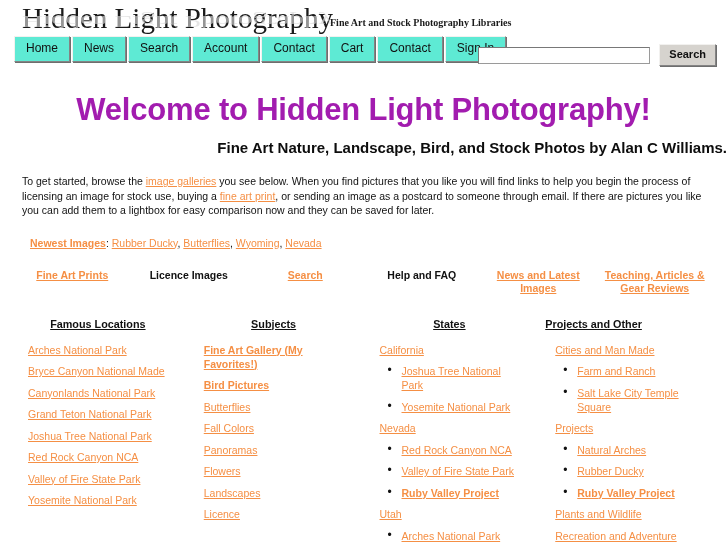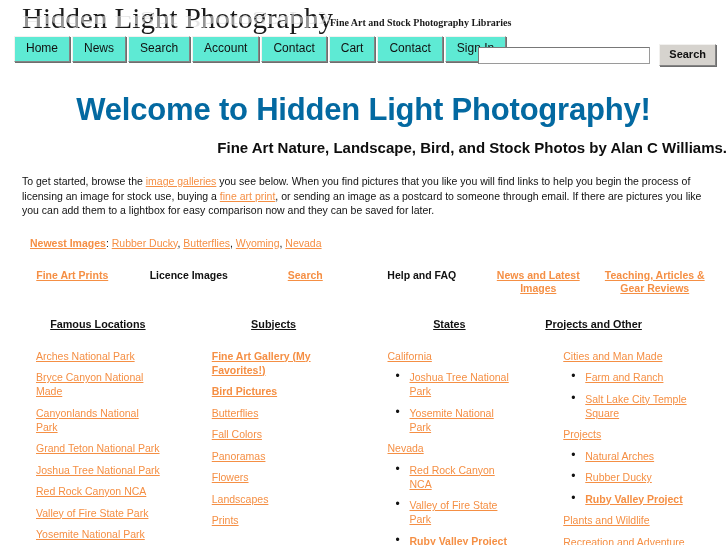--- a/index.html
+++ b/index.html
@@ -119,21 +119,21 @@
     cursor: pointer;
   }
 
   
   .page-title {
     margin: 18px 0 0 0;
     text-align: center;
     font-size: 31px;
     font-weight: bold;
     line-height: 36px;
-    color: #0369a1;
+    color: #a21caf;
     letter-spacing: -0.2px;
   }
   .page-subtitle {
     margin: 10px 0 0 0;
     text-align: right;
     font-size: 15px;
     font-weight: bold;
     line-height: 19px;
     color: #0d0d0d;
   }
@@ -205,21 +205,21 @@
     font-weight: bold;
     color: #111111;
     text-decoration: underline;
     line-height: 14px;
     margin-bottom: 12px;
     white-space: nowrap;
   }
   .col-head.left { text-align: left; }
   ul.clist {
     list-style: none;
-    margin: 18px;
+    margin: 10px;
     padding: 0;
   }
   ul.clist li {
     margin: 0 0 7.5px 0;
     font-size: 10.5px;
     line-height: 14px;
   }
   ul.clist li a {
     color: #f58f44;
     text-decoration: underline;
@@ -296,21 +296,21 @@
     <div class="col">
       <div class="col-head">Subjects</div>
       <ul class="clist">
         <li class="bold"><a>Fine Art Gallery (My Favorites!)</a></li>
         <li class="bold"><a>Bird Pictures</a></li>
         <li class=""><a>Butterflies</a></li>
         <li class=""><a>Fall Colors</a></li>
         <li class=""><a>Panoramas</a></li>
         <li class=""><a>Flowers</a></li>
         <li class=""><a>Landscapes</a></li>
-        <li class=""><a>Prints</a></li>
+        <li class=""><a>Licence</a></li>
       </ul>
     </div>
     <div class="col">
       <div class="col-head">States</div>
       <ul class="clist">
         <li class=""><a>California</a></li>
         <li class="sub "><a>Joshua Tree National Park</a></li>
         <li class="sub "><a>Yosemite National Park</a></li>
         <li class=""><a>Nevada</a></li>
         <li class="sub "><a>Red Rock Canyon NCA</a></li>

